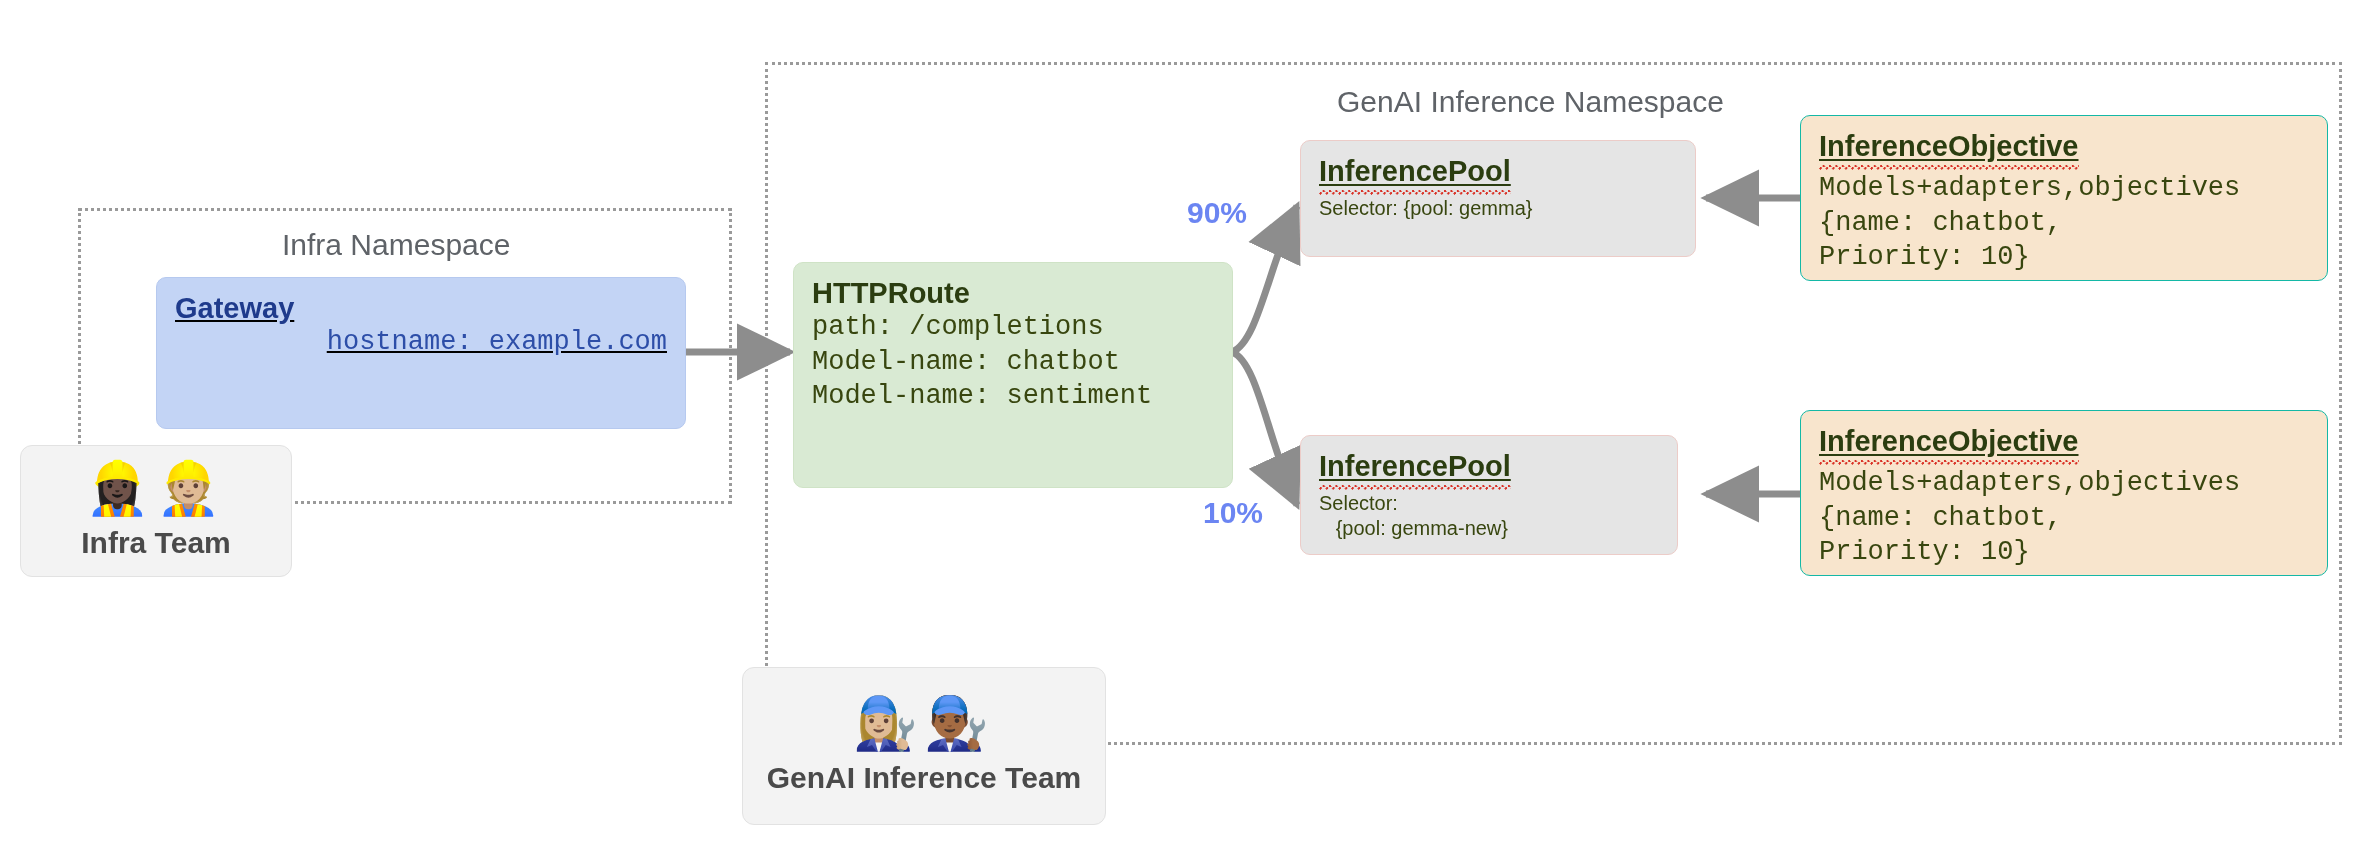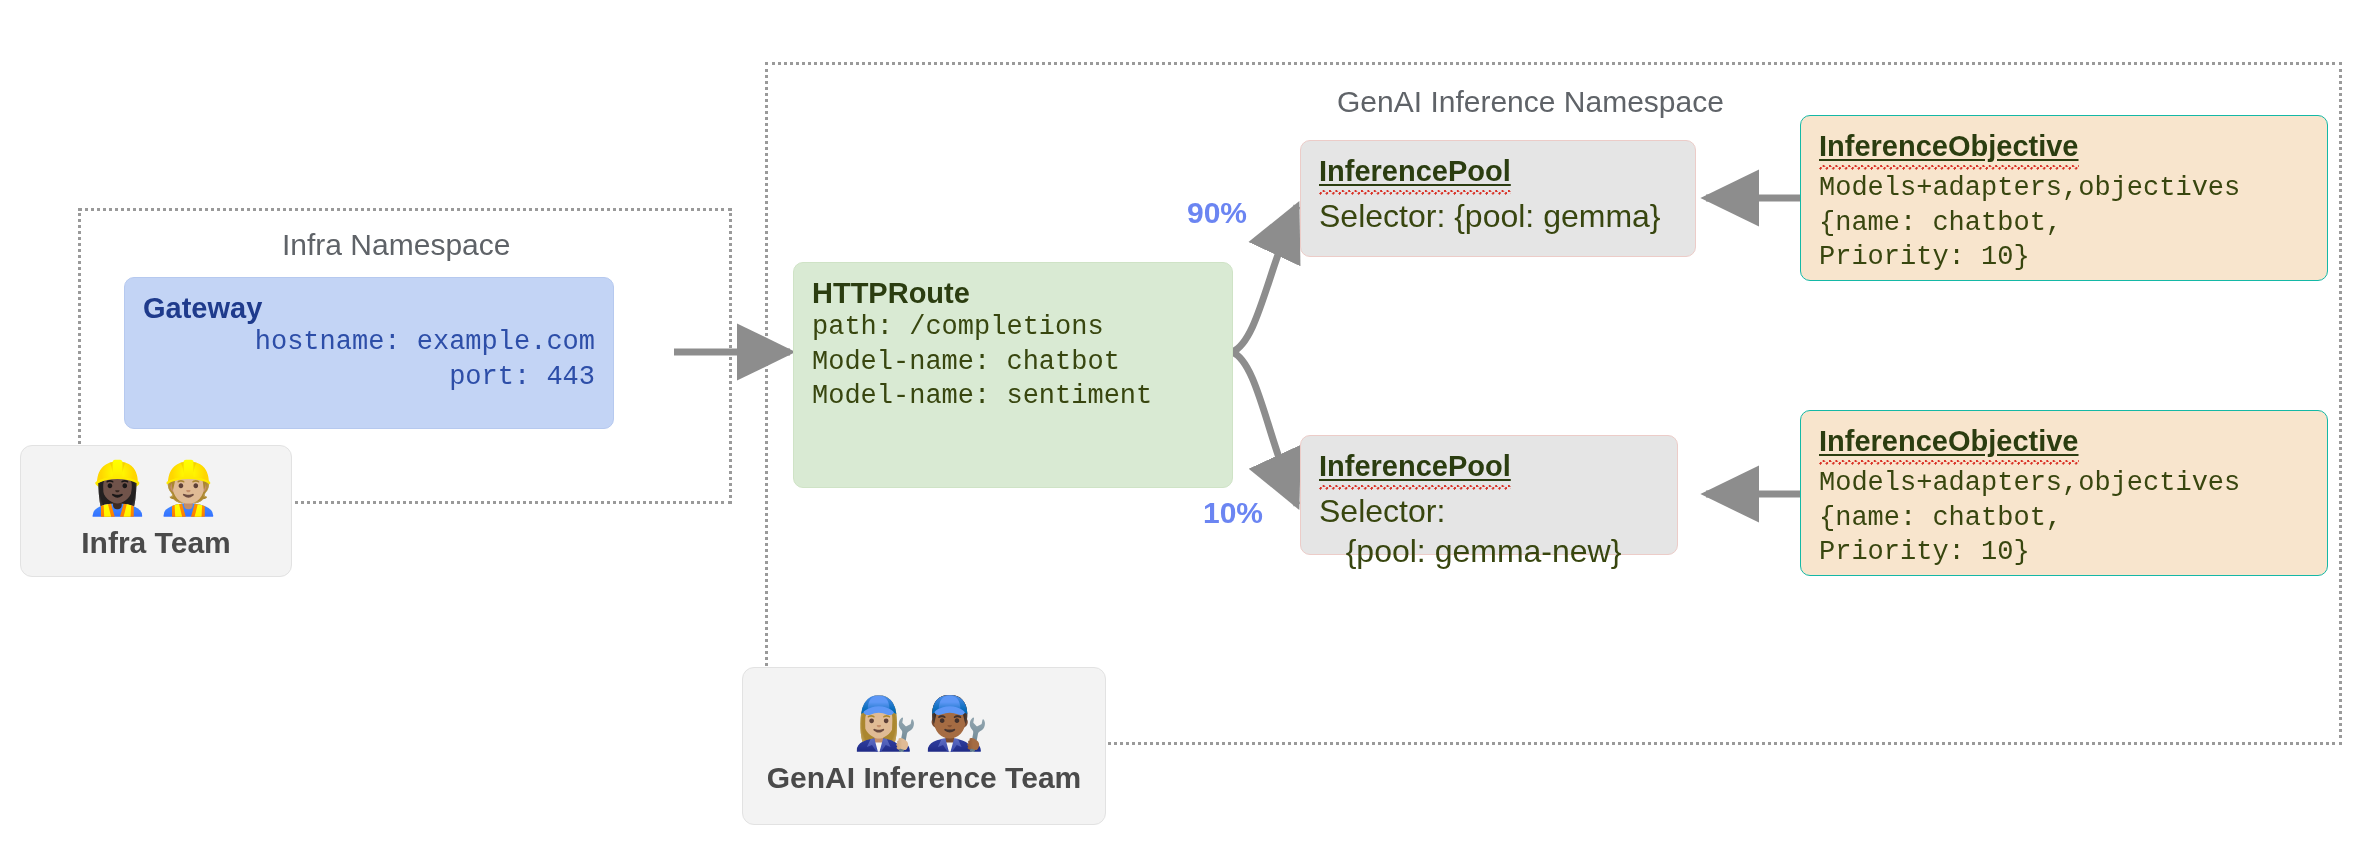--- a/index.html
+++ b/index.html
@@ -42,21 +42,21 @@
     white-space: nowrap;
   }
   .node .mono {
     font-family: "Liberation Mono", monospace;
     font-size: 27px;
     line-height: 1.28;
     white-space: pre;
   }
   .node .sans {
     font-family: "Liberation Sans", sans-serif;
-    font-size: 32px;
+    font-size: 20px;
     line-height: 1.25;
     white-space: pre;
   }
 
   
   #gateway {
     background: #c3d4f5;
     border: 1px solid #b6c9ef;
   }
   #gateway .title { color: #1f3b8c; }
@@ -172,24 +172,23 @@
 
     <path d="M1232,352 C1258,342 1268,268 1297,206" stroke="#8d8d8d" stroke-width="7" fill="none" marker-end="url(#arrow)"></path>
 
     <path d="M1232,352 C1258,362 1268,442 1297,505" stroke="#8d8d8d" stroke-width="7" fill="none" marker-end="url(#arrow)"></path>
 
     <line x1="1800" y1="198" x2="1706" y2="198" stroke="#8d8d8d" stroke-width="7" marker-end="url(#arrow)"></line>
 
     <line x1="1800" y1="494" x2="1706" y2="494" stroke="#8d8d8d" stroke-width="7" marker-end="url(#arrow)"></line>
   </svg>
 
-  <div class="node" id="gateway" style="left:124px; top:277px; width:490px; height:152px;">
+  <div class="node" id="gateway" style="left:156px; top:277px; width:530px; height:152px;text-decoration:underline;">
     <div class="title">Gateway</div>
     <div class="mono">hostname: example.com</div>
-    <div class="mono">port: 443</div>
   </div>
 
   <div class="node" id="httproute" style="left:793px; top:262px; width:440px; height:226px;">
     <div class="title">HTTPRoute</div>
     <div class="mono">path: /completions</div>
     <div class="mono">Model-name: chatbot</div>
     <div class="mono">Model-name: sentiment</div>
   </div>
 
   <div class="node pool" style="left:1300px; top:140px; width:396px; height:117px;">

